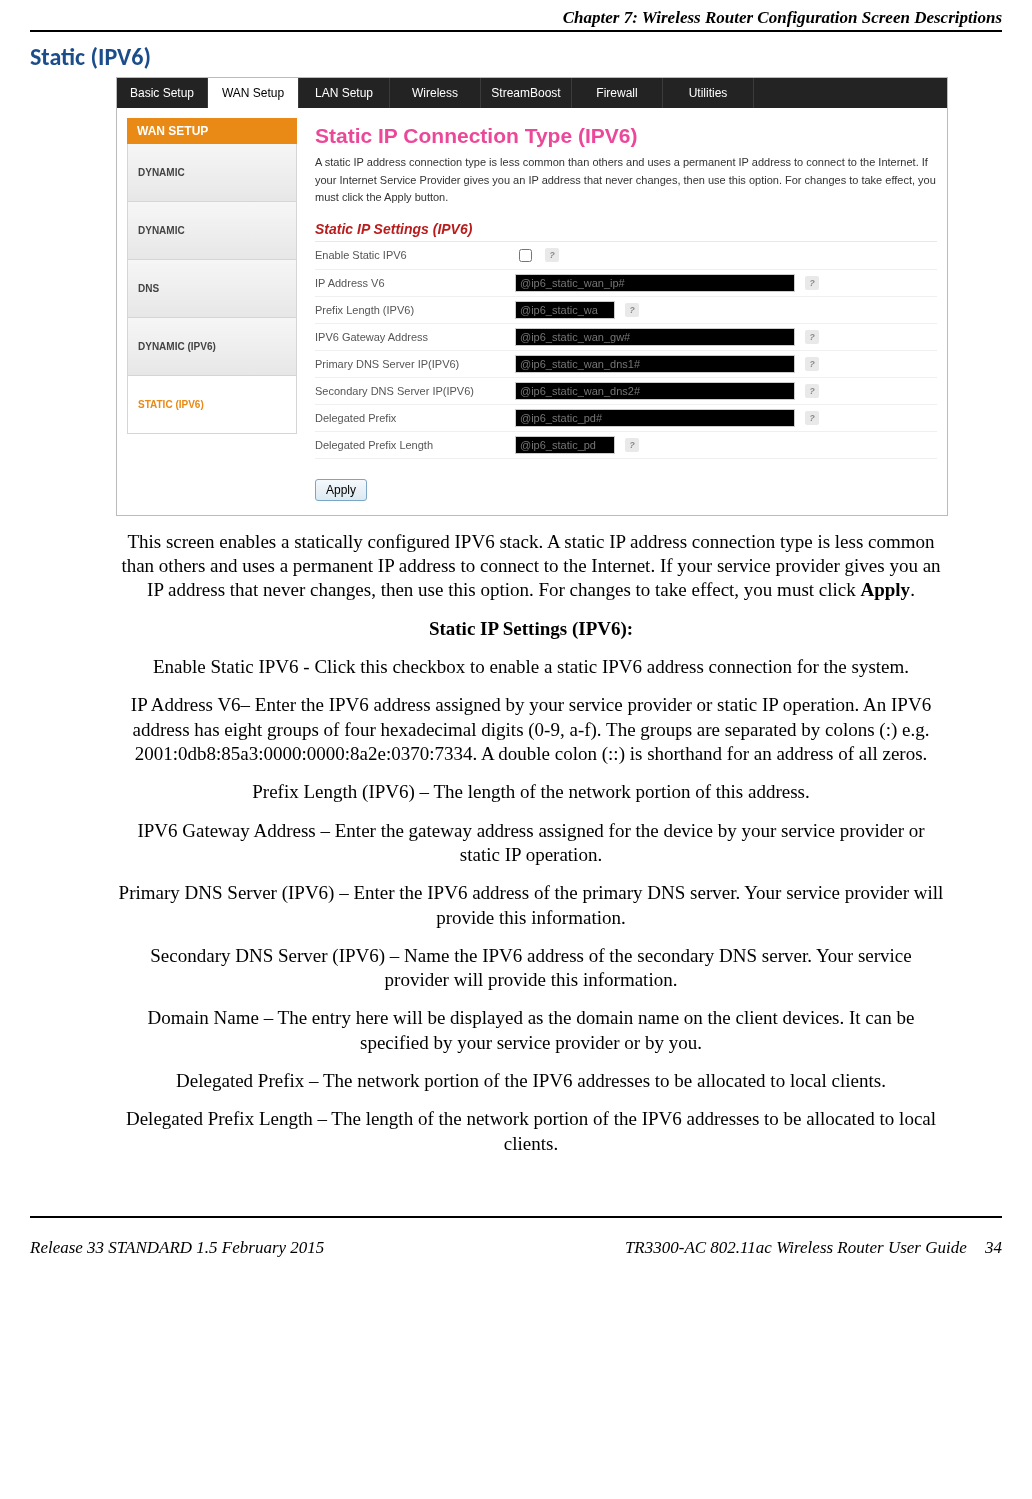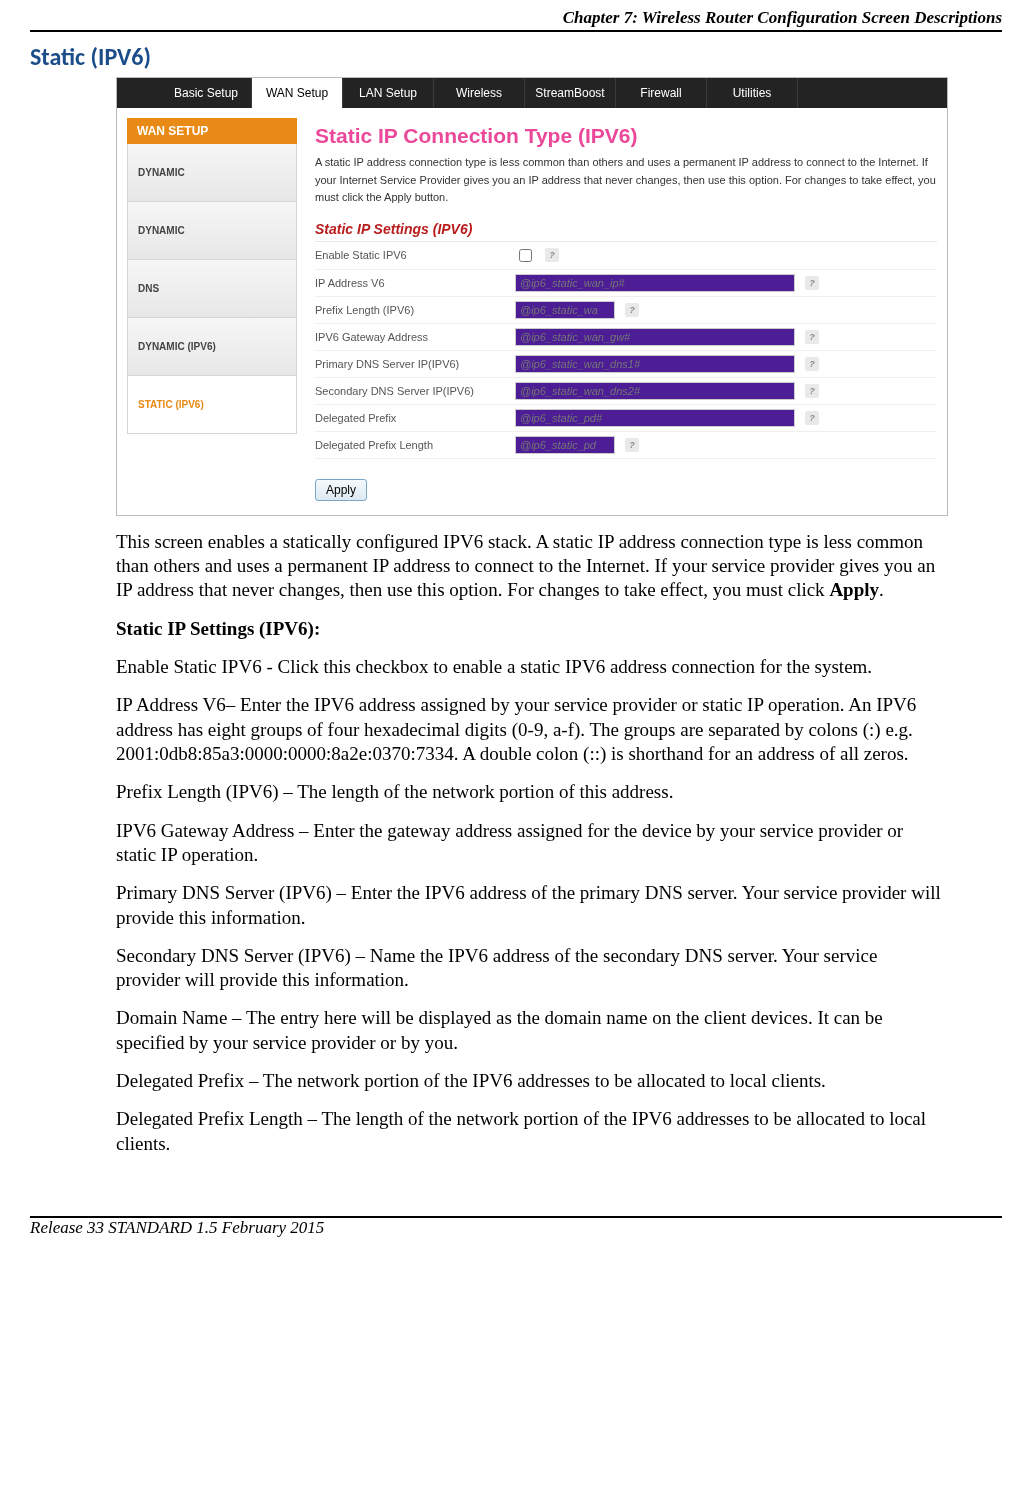--- a/index.html
+++ b/index.html
@@ -33,21 +33,20 @@
     margin-left: 86px;
     width: 830px;
     border: 1px solid #bbb;
     background: #fff;
     font-family: Arial, sans-serif;
   }
   .tabbar {
     background: #232323;
     display: flex;
     font-size: 12px;
-    padding-left: 44px;
   }
   .tab {
     color: #fff;
     padding: 8px 0;
     width: 90px;
     text-align: center;
     border-right: 1px solid #3b3b3b;
     cursor: pointer;
   }
   .tab.active {
@@ -119,25 +118,24 @@
   }
   .flabel {
     width: 200px;
     color: #555;
   }
   .finput {
     font-family: Arial, sans-serif;
     font-size: 11px;
     color: #aaa;
     border: 1px solid #ccc;
-    background: #4c1d95;
+    background: #000000;
     height: 18px;
     padding: 0 4px;
     box-sizing: border-box;
-    font-style: italic;
   }
   .finput.wide { width: 280px; }
   .finput.short { width: 100px; }
   .help-icon {
     display: inline-block;
     width: 14px;
     height: 14px;
     border-radius: 2px;
     background: #e9e9e9;
     color: #888;
@@ -165,26 +163,27 @@
   }
   .body-text {
     margin-left: 86px;
     width: 830px;
     font-size: 19px;
     line-height: 1.28;
     margin-top: 14px;
   }
   .body-text p {
     margin: 0 0 14px 0;
+    text-align: center;
   }
   .bold { font-weight: bold; }
   .footer {
     border-top: 2px solid #000;
     margin-top: 60px;
-    padding-top: 0;
+    padding-top: 20px;
     font-style: italic;
     font-size: 17px;
     display: flex;
     justify-content: space-between;
   }
   .footer-left { }
   .footer-right { }
   .pagenum { font-style: italic; margin-left: 14px; }
 </style>
 </head>
@@ -283,14 +282,18 @@
     <p>IPV6 Gateway Address – Enter the gateway address assigned for the device by your service provider or static IP operation.</p>
     <p>Primary DNS Server (IPV6) – Enter the IPV6 address of the primary DNS server. Your service provider will provide this information.</p>
     <p>Secondary DNS Server (IPV6) – Name the IPV6 address of the secondary DNS server. Your service provider will provide this information.</p>
     <p>Domain Name – The entry here will be displayed as the domain name on the client devices. It can be specified by your service provider or by you.</p>
     <p>Delegated Prefix – The network portion of the IPV6 addresses to be allocated to local clients.</p>
     <p>Delegated Prefix Length – The length of the network portion of the IPV6 addresses to be allocated to local clients.</p>
   </div>
 
   <div class="footer">
     <div class="footer-left">Release 33 STANDARD 1.5    February 2015</div>
+    <div class="footer-right">
+      <span>TR3300-AC 802.11ac Wireless Router User Guide</span>
+      <span class="pagenum">34</span>
+    </div>
   </div>
 </div>
 
 </body></html>

